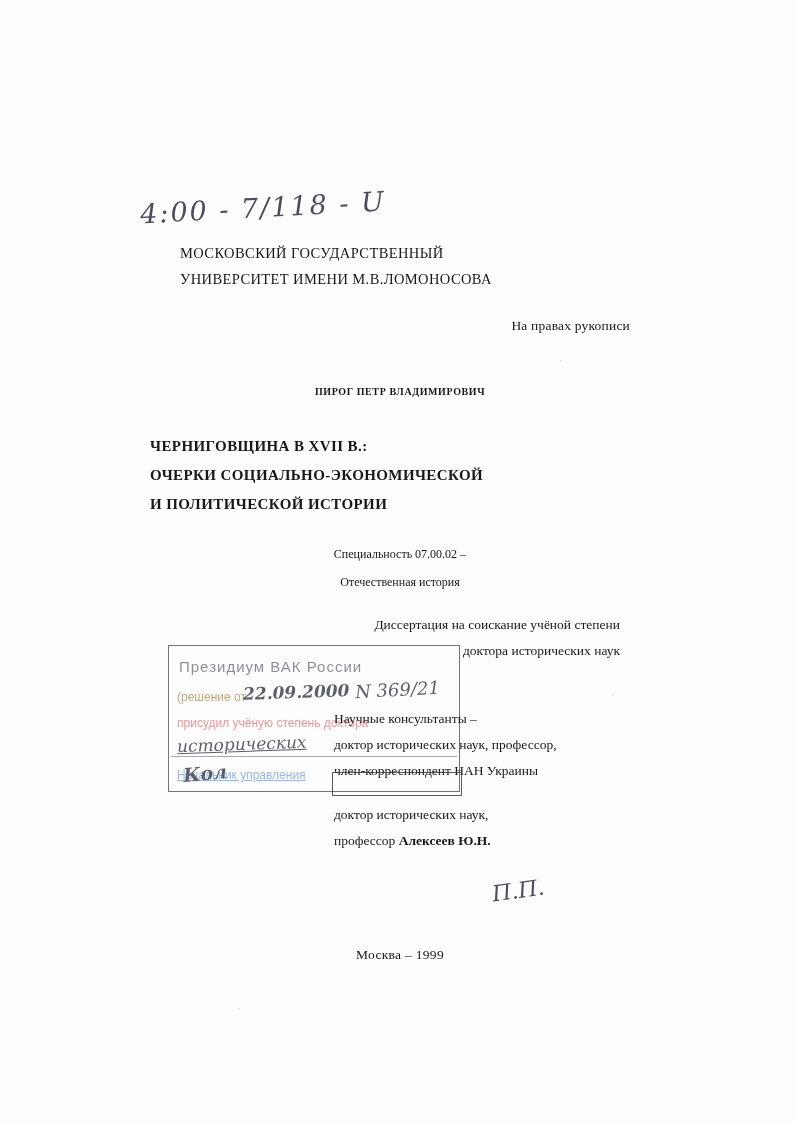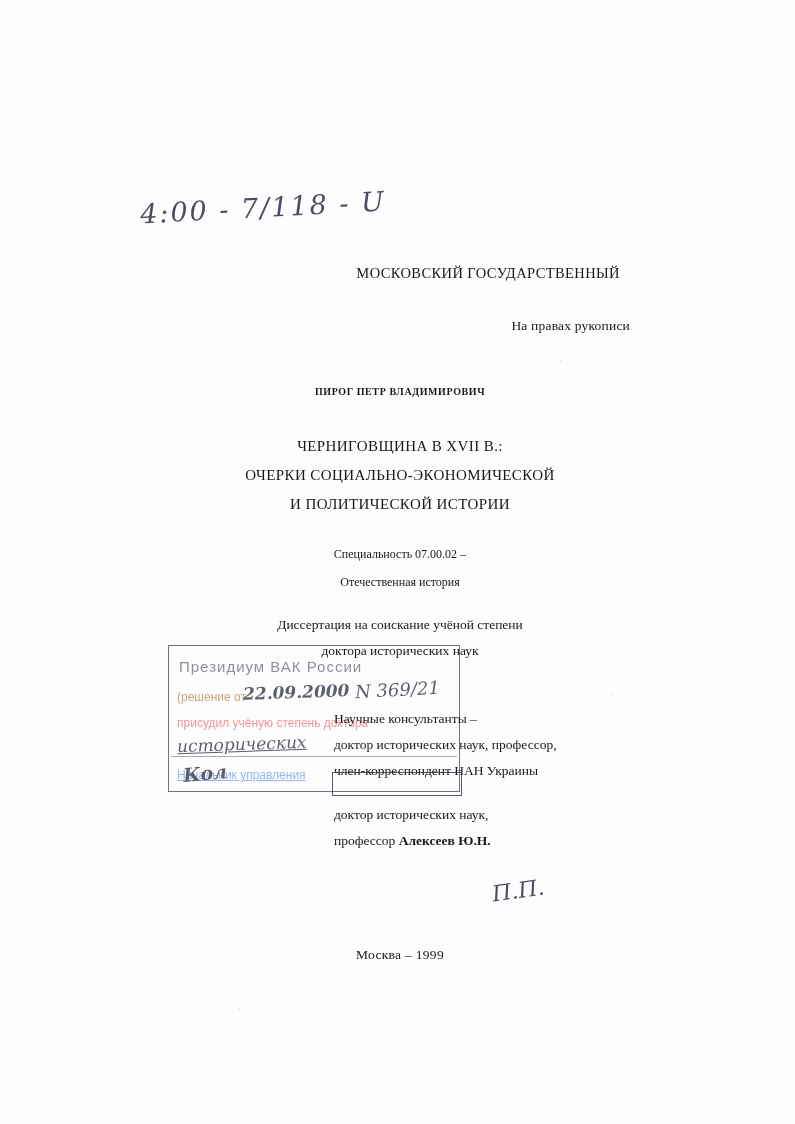--- a/index.html
+++ b/index.html
@@ -21,23 +21,23 @@
     left: 0;
     top: 0;
     width: 795px;
     height: 1124px;
   }
 
   
   .institution {
     position: absolute;
     left: 180px;
-    top: 260px;
-    width: 440px;
-    text-align: right;
+    top: 240px;
+    width: 440px;
+    text-align: left;
     font-size: 14.5px;
     line-height: 26px;
     letter-spacing: 0.4px;
   }
   .institution div { white-space: nowrap; }
 
   
   .rights {
     position: absolute;
     left: 330px;
@@ -59,23 +59,22 @@
     font-weight: bold;
     letter-spacing: 0.6px;
   }
 
   
   .title {
     position: absolute;
     left: 150px;
     top: 432px;
     width: 500px;
-    text-align: center;
     font-size: 15px;
-    font-weight: normal;
+    font-weight: bold;
     line-height: 29px;
     letter-spacing: 0.4px;
   }
 
   
   .speciality {
     position: absolute;
     left: 180px;
     top: 540px;
     width: 440px;
@@ -83,21 +82,21 @@
     font-size: 12px;
     line-height: 28px;
   }
 
   
   .degree {
     position: absolute;
     left: 180px;
     top: 612px;
     width: 440px;
-    text-align: center;
+    text-align: right;
     font-size: 13.5px;
     line-height: 26px;
   }
 
   
   .consultants {
     position: absolute;
     left: 334px;
     top: 706px;
     width: 320px;
@@ -274,20 +273,21 @@
 </head>
 <body>
 
 <div class="page">
   <div class="content">
 
     <div class="handwrite-top">4:00 - 7/118 - U</div>
 
     <div class="institution">
       <div>МОСКОВСКИЙ ГОСУДАРСТВЕННЫЙ</div>
+      <div>УНИВЕРСИТЕТ ИМЕНИ М.В.ЛОМОНОСОВА</div>
     </div>
 
     <div class="rights">На правах рукописи</div>
 
     <div class="author">ПИРОГ ПЕТР ВЛАДИМИРОВИЧ</div>
 
     <div class="title">
       <div>ЧЕРНИГОВЩИНА В XVII В.:</div>
       <div>ОЧЕРКИ СОЦИАЛЬНО-ЭКОНОМИЧЕСКОЙ</div>
       <div>И ПОЛИТИЧЕСКОЙ ИСТОРИИ</div>

